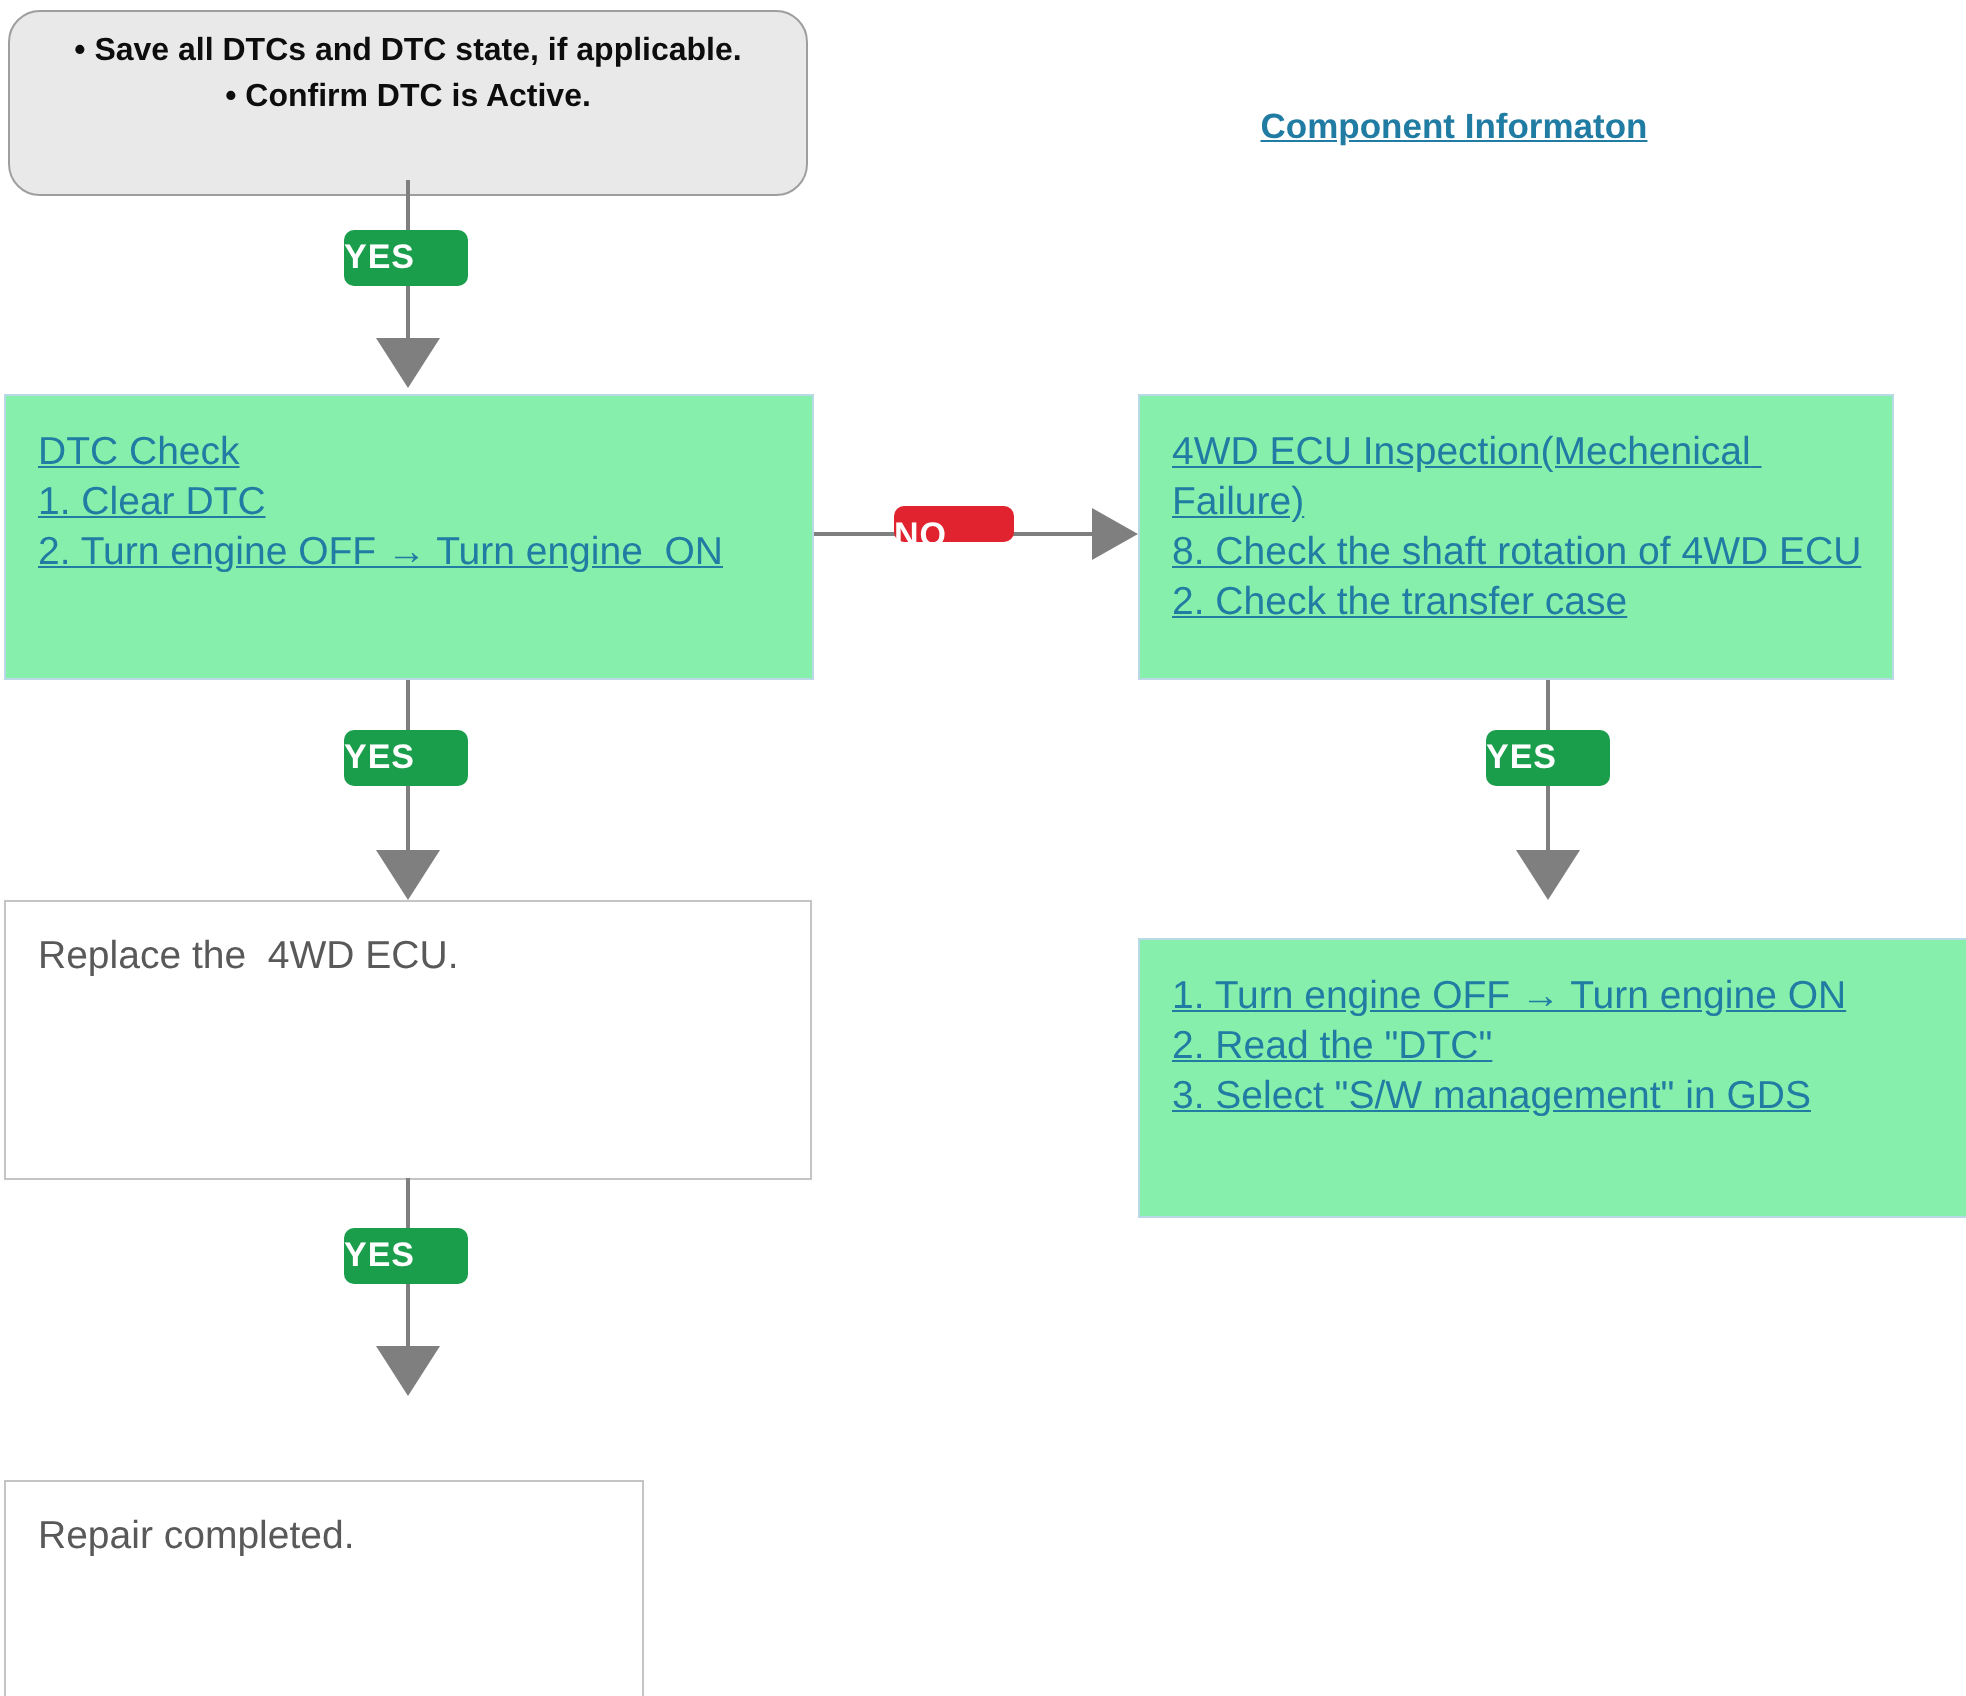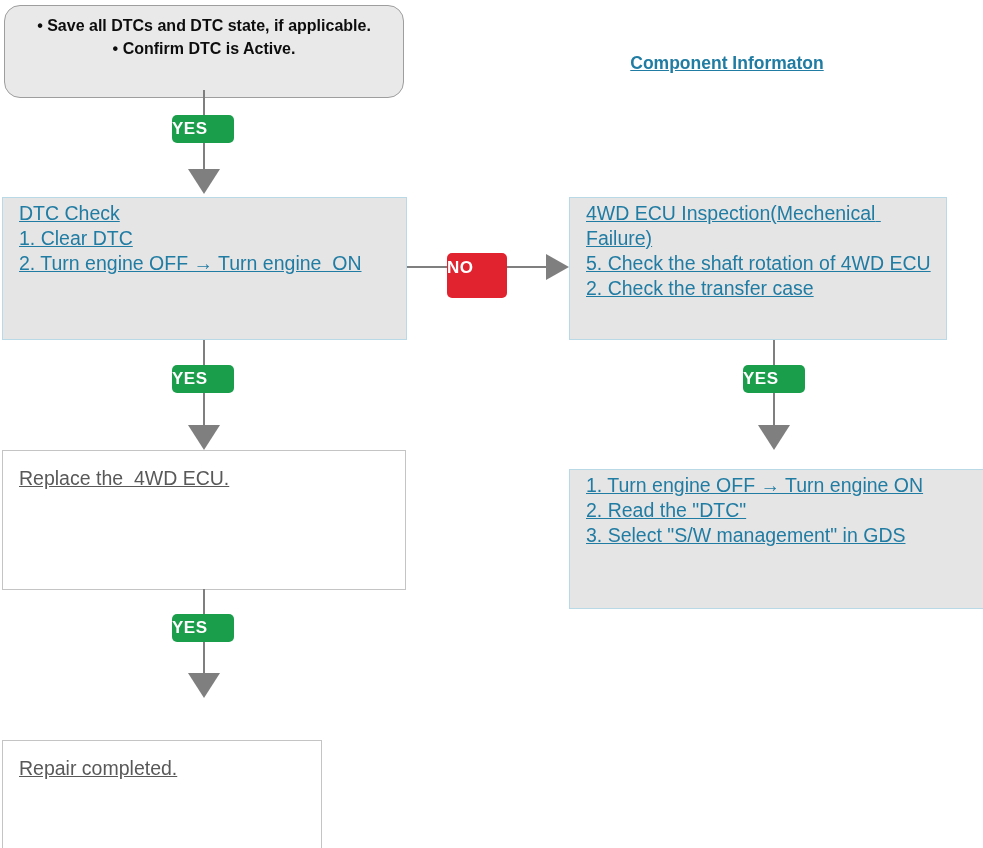--- a/index.html
+++ b/index.html
@@ -20,39 +20,39 @@
 
   
   .comp-link{
     left:577px;top:13px;width:300px;text-align:center;
     color:#217ca3;font-weight:bold;font-size:17.5px;
     text-decoration:underline;cursor:pointer;margin-top:40px;
   }
 
   
   .blue-box{
-    background:#e5e5e5;border:1px solid #b9d9e6;
-    padding:3px 12px 0 16px;box-sizing:border-box;
+    background:#86efac;border:1px solid #b9d9e6;
+    padding:16px 12px 0 16px;box-sizing:border-box;
   }
   .white-box{
     background:#ffffff;border:1px solid #c4c4c4;
     padding:15px 12px 0 16px;box-sizing:border-box;
   }
   .box-dtc{left:2px;top:197px;width:405px;height:143px;}
   .box-insp{left:569px;top:197px;width:378px;height:143px;}
   .box-replace{left:2px;top:450px;width:404px;height:140px;}
   .box-gds{left:569px;top:469px;width:454px;height:140px;}
   .box-repair{left:2px;top:740px;width:320px;height:138px;}
 
   .link-line{
     color:#217ca3;font-size:19.5px;line-height:25px;
     text-decoration:underline;cursor:pointer;
   }
   .w-narrow{max-width:350px;}
-  .grey-text{color:#595959;font-size:19.5px;line-height:25px;text-decoration:underline;}
+  .grey-text{color:#595959;font-size:19.5px;line-height:25px;}
 
   
   .line{background:#7f7f7f;}
   .vline{width:2px;}
   .hline{height:2px;}
 
   
   .arrow-down{
     width:0;height:0;
     border-left:16px solid transparent;border-right:16px solid transparent;
@@ -63,21 +63,21 @@
     border-top:13px solid transparent;border-bottom:13px solid transparent;
     border-left:23px solid #7f7f7f;
   }
 
   
   .badge{
     font-weight:bold;color:#ffffff;
     border-radius:5px;font-size:17px;letter-spacing:0.5px;
   }
   .badge-yes{background:#1b9e4c;width:62px;height:28px;line-height:28px;}
-  .badge-no{background:#e0232f;width:60px;height:45px;line-height:29px;}
+  .badge-no{background:#e0232f;width:60px;height:18px;line-height:29px;}
 </style>
 </head>
 <body>
 
 <div id="canvas">
 
   <div class="abs start-box">
     <div class="txt">• Save all DTCs and DTC state, if applicable.</div>
     <div class="txt">• Confirm DTC is Active.</div>
   </div>
@@ -93,21 +93,21 @@
     <div class="link-line txt">1. Clear DTC</div>
     <div class="link-line txt">2. Turn engine OFF → Turn engine  ON</div>
   </div>
 
   <div class="abs line hline" style="left:407px;top:266px;width:140px;"></div>
   <div class="abs arrow-right" style="left:546px;top:254px;"></div>
   <div class="abs badge badge-no" style="left:447px;top:253px;">NO</div>
 
   <div class="abs blue-box box-insp">
     <div class="link-line txt w-narrow">4WD ECU Inspection(Mechenical Failure)</div>
-    <div class="link-line txt">5. Check the shaft rotation of 4WD ECU</div>
+    <div class="link-line txt">8. Check the shaft rotation of 4WD ECU</div>
     <div class="link-line txt">2. Check the transfer case</div>
   </div>
 
   <div class="abs line vline" style="left:203px;top:340px;height:86px;"></div>
   <div class="abs arrow-down" style="left:188px;top:425px;"></div>
   <div class="abs badge badge-yes" style="left:172px;top:365px;">YES</div>
 
   <div class="abs line vline" style="left:773px;top:340px;height:86px;"></div>
   <div class="abs arrow-down" style="left:758px;top:425px;"></div>
   <div class="abs badge badge-yes" style="left:743px;top:365px;">YES</div>

